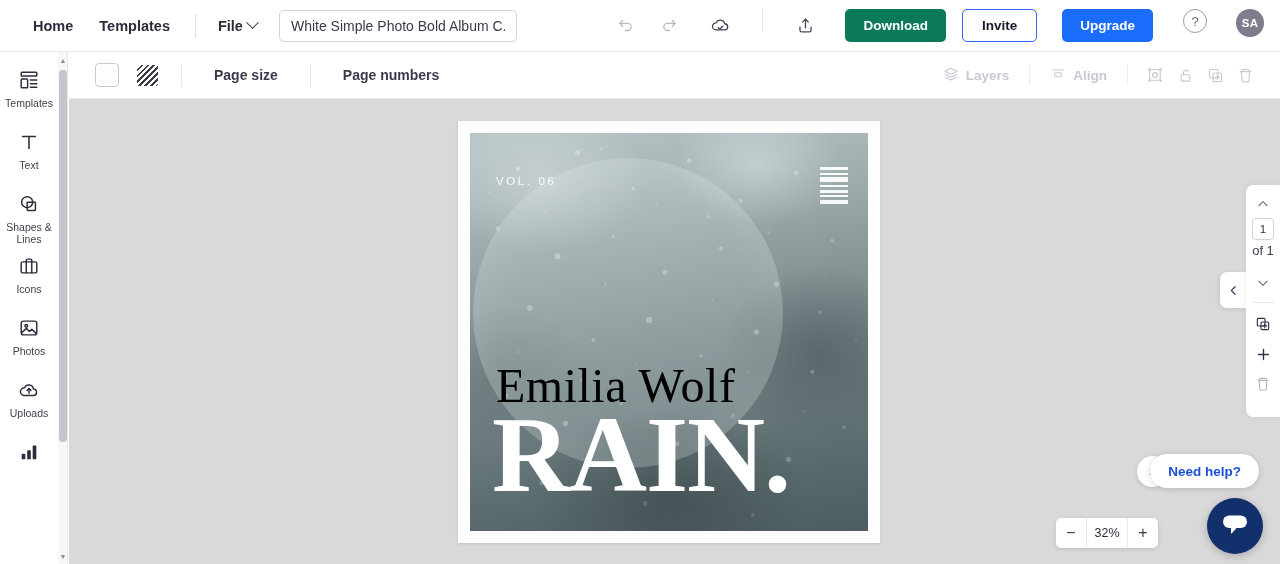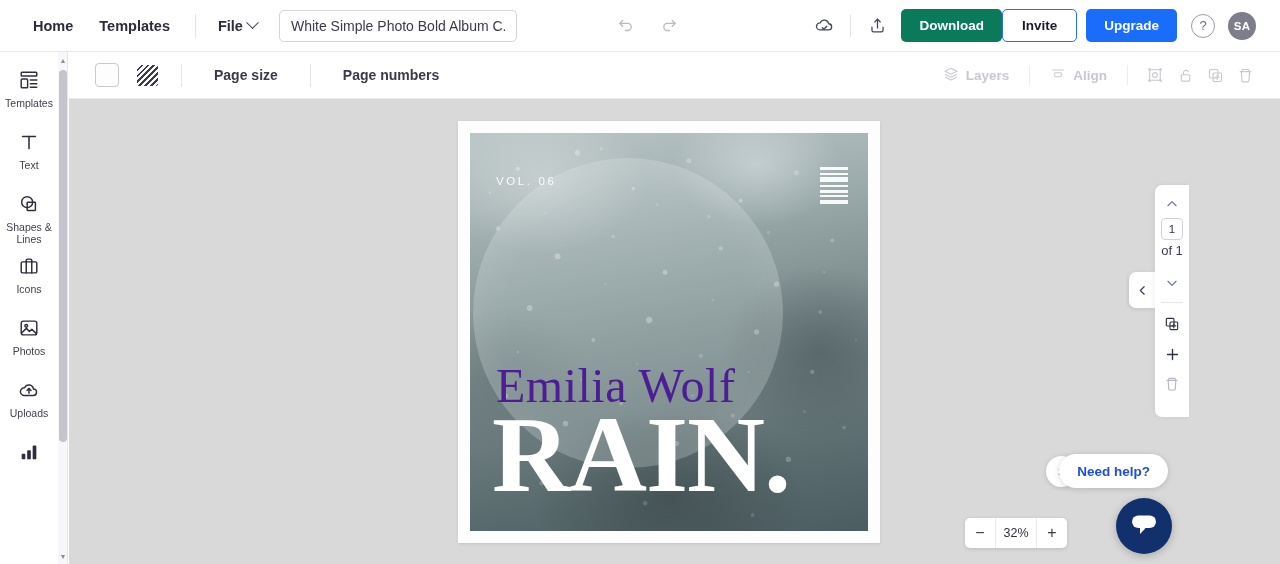--- a/index.html
+++ b/index.html
@@ -7,21 +7,21 @@
   html, body {
     width: 1280px;
     height: 564px;
     overflow: hidden;
     font-family: "Liberation Sans", sans-serif;
     background: #ffffff;
     color: #2b2b3b;
     -webkit-font-smoothing: antialiased;
   }
 
-  .app { position: relative; width: 1189px; height: 564px; }
+  .app { position: relative; width: 1280px; height: 564px; }
 
   
   .topbar {
     position: absolute; top: 0; left: 0;
     width: 1280px; height: 52px;
     background: #ffffff;
     border-bottom: 1px solid #e8e8ed;
     display: flex; align-items: center;
   }
   .tb-left { display: flex; align-items: center; padding-left: 20px; gap: 0; }
@@ -53,22 +53,22 @@
 
   .undo-redo { display: flex; align-items: center; gap: 18px; margin-left: 96px; }
   .ur-btn {
     width: 26px; height: 26px; display: flex; align-items: center;
     justify-content: center; cursor: pointer; border-radius: 4px;
     color: #b9b9c4;
   }
   .ur-btn svg { display: block; }
 
   .tb-right {
-    margin-left: auto; display: flex; align-items: center;
-    gap: 0; padding-right: 24px;
+    margin-left: auto; display: flex; 
+    gap: 16px; padding-right: 16px;
   }
   .icon-btn {
     width: 32px; height: 32px; border-radius: 5px;
     display: flex; align-items: center; justify-content: center;
     cursor: pointer; color: #45455a;
   }
   .vsep { width: 1px; height: 22px; background: #e2e2e8; margin: 0 10px; }
 
   .btn {
     height: 33px; border-radius: 5px; font-size: 13.5px; font-weight: 700;
@@ -288,21 +288,21 @@
   .bars i:nth-child(2) { height: 2px; }
   .bars i:nth-child(3) { height: 5px; }
   .bars i:nth-child(4) { height: 2px; }
   .bars i:nth-child(5) { height: 3px; }
   .bars i:nth-child(6) { height: 2px; }
   .bars i:nth-child(7) { height: 4px; }
 
   .artist {
     position: absolute; left: 26px; top: 229px;
     font-family: "Liberation Serif", "DejaVu Serif", serif;
-    font-size: 48px; color: #4c1d95; line-height: 1;
+    font-size: 48px; color: #000000; line-height: 1;
     letter-spacing: .5px;
   }
   .albumtitle {
     position: absolute; left: 22px; top: 268px;
     font-family: "Liberation Serif", "DejaVu Serif", serif;
     font-weight: 700; font-size: 108px; color: #ffffff;
     line-height: 1; letter-spacing: -1px;
   }
 
   

